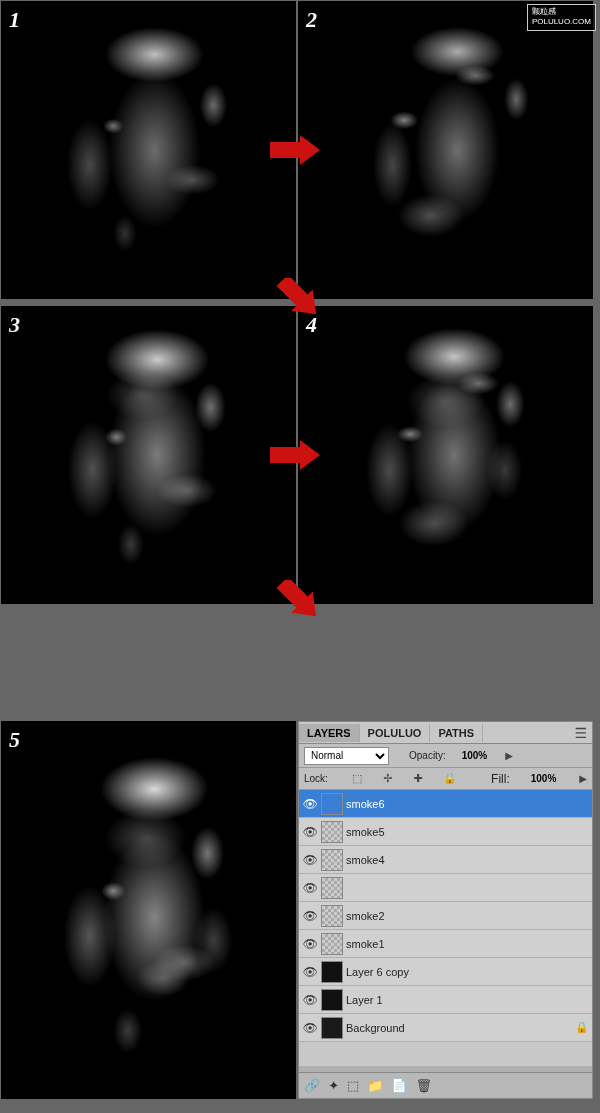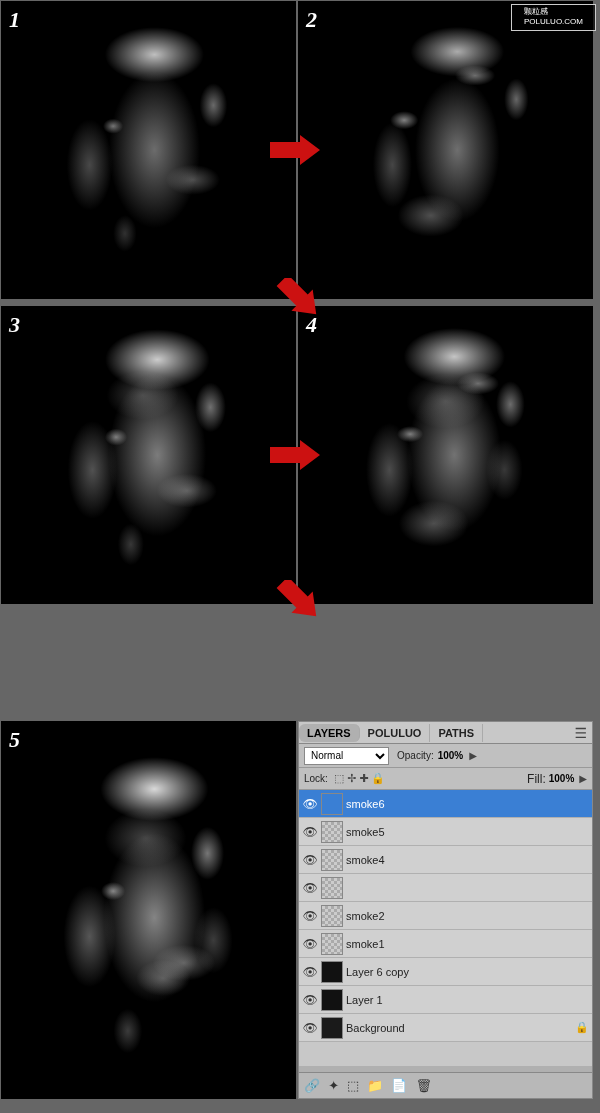--- a/index.html
+++ b/index.html
@@ -191,37 +191,36 @@
       font-size: 11px;
       font-weight: bold;
       color: #222;
       cursor: pointer;
       border-right: 1px solid #aaa;
     }
 
     .layers-tab.active {
       background: #b0b0b0;
       color: #000;
-      border-radius: 6px;
     }
 
     .layers-tab-icon {
       margin-left: auto;
       padding: 3px 5px;
       color: #444;
       font-size: 14px;
     }
 
     .layers-options {
       display: flex;
       align-items: center;
       padding: 3px 5px;
       background: #c0c0c0;
       border-bottom: 1px solid #999;
-      gap: 4px;
+      gap: 16px;
       height: 24px;
     }
 
     .blend-mode-select {
       width: 85px;
       height: 18px;
       font-size: 10px;
       background: #fff;
       border: 1px solid #888;
       padding: 0 2px;
@@ -239,21 +238,21 @@
       font-weight: bold;
     }
 
     .layers-lock-row {
       display: flex;
       align-items: center;
       padding: 2px 5px;
       background: #c0c0c0;
       border-bottom: 1px solid #999;
       height: 22px;
-      gap: 3px;
+      gap: 21px;
     }
 
     .lock-label {
       font-size: 10px;
       color: #222;
       margin-right: 3px;
     }
 
     .lock-icon {
       font-size: 11px;
@@ -375,21 +374,21 @@
     }
 
     
     .watermark {
       position: absolute;
       top: 4px;
       right: 4px;
       background: rgba(0,0,0,0.7);
       color: #fff;
       font-size: 8px;
-      padding: 2px 12px;
+      padding: 2px 4px;
       border: 1px solid #ccc;
       z-index: 50;
       line-height: 1.3;
     }
 
     
     .arrow-container {
       position: absolute;
       z-index: 40;
     }

